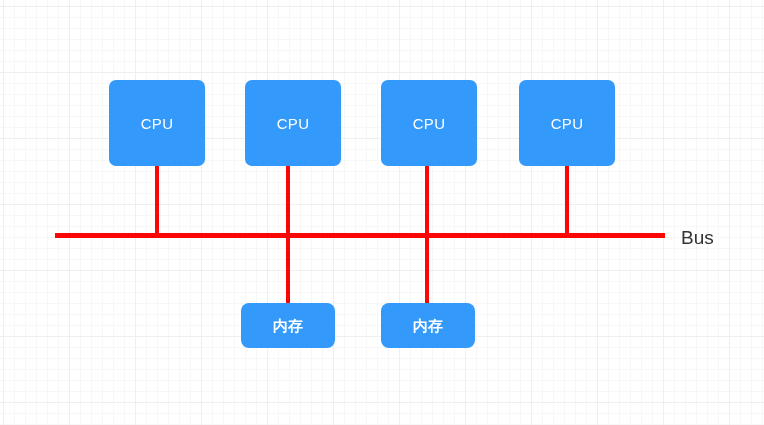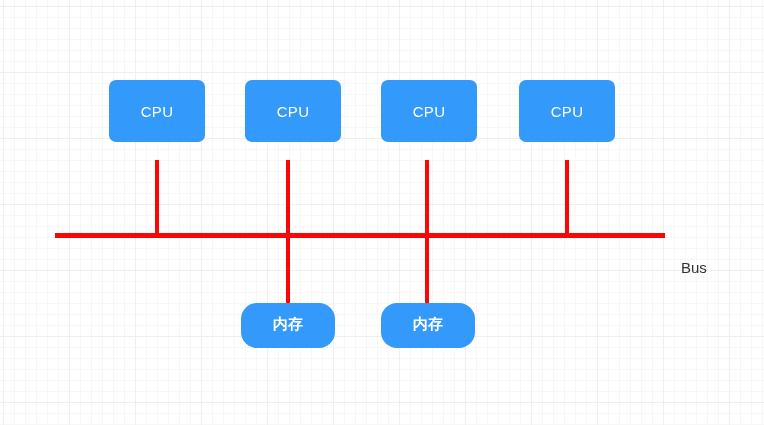--- a/index.html
+++ b/index.html
@@ -43,27 +43,26 @@
     user-select: none;
   }
   .node .node-label {
     font-size: 15px;
     line-height: 1;
     letter-spacing: 0.3px;
     color: #ffffff;
   }
   .node.cpu {
     width: 96px;
-    height: 62px;
+    height: 86px;
   }
   .node.mem {
     width: 94px;
     height: 45px;
-    border-radius: 16px;
-    font-family: Liberation Mono, monospace;
+    border-radius: 8px;
   }
   .node.mem .node-label {
     font-size: 15px;
     font-weight: 700;
   }
 
   
   .wire-v {
     position: absolute;
     width: 4px;
@@ -71,25 +70,24 @@
     z-index: 2;
   }
   .bus-line {
     position: absolute;
     height: 5px;
     background: #fb0505;
     z-index: 4;
   }
   .bus-label {
     position: absolute;
-    font-size: 15px;
+    font-size: 19px;
     color: #333333;
     z-index: 5;
     white-space: nowrap;
-    margin-top: 32px;
   }
 
   
   .watermark {
     position: absolute;
     font-size: 17px;
     color: #b6b9be;
     white-space: nowrap;
     z-index: 6;
     user-select: none;

